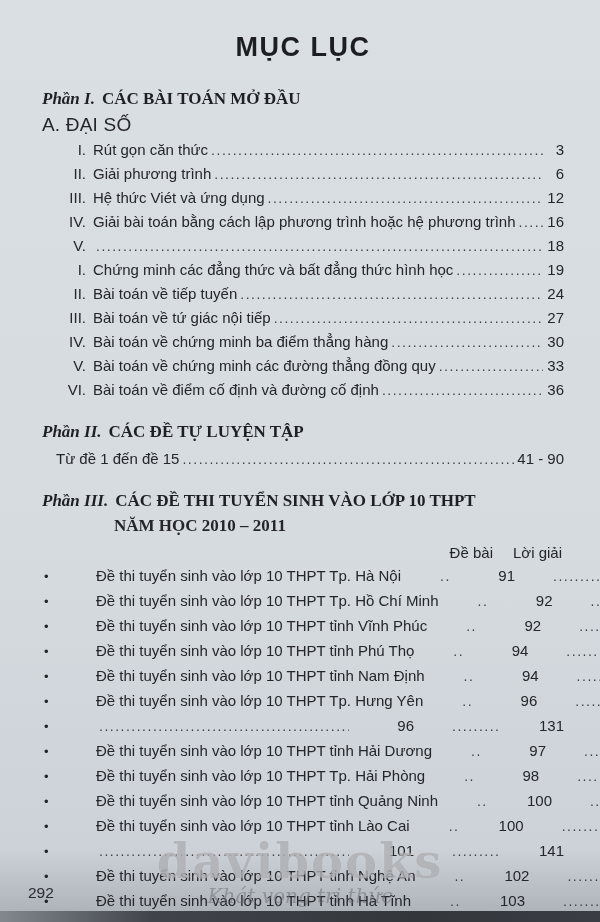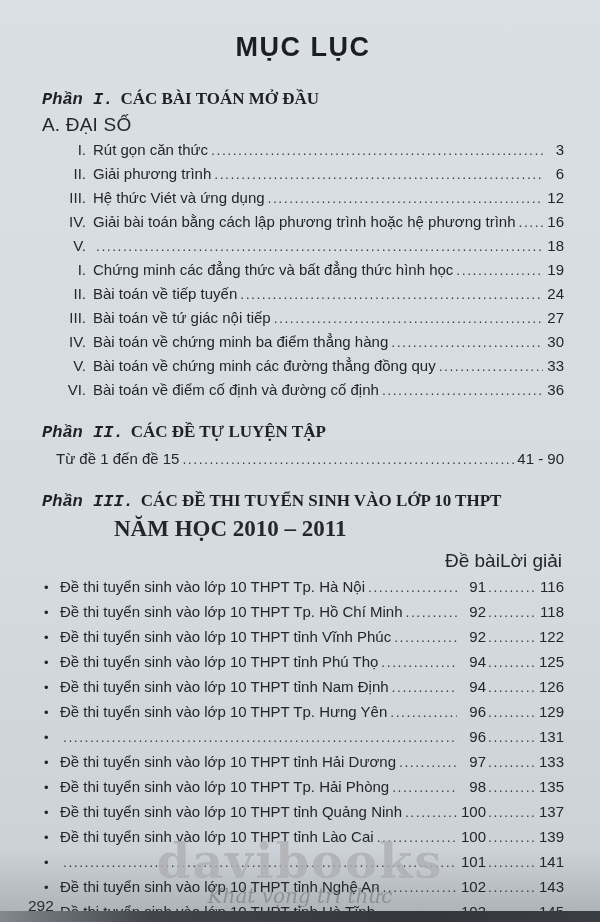--- a/index.html
+++ b/index.html
@@ -23,24 +23,24 @@
   }
 
   .part-heading {
     font-family: "Liberation Serif", serif;
     font-size: 17px;
     font-weight: bold;
     color: #1e2024;
     margin-top: 4px;
     margin-bottom: 5px;
   }
-  .part-label { font-style: italic; margin-right: 7px; font-family: Liberation Mono, monospace; }
+  .part-label { font-style: italic; margin-right: 7px; }
   .part-sub {
     font-family: "Liberation Serif", serif;
-    font-size: 23px;
+    font-size: 17px;
     font-weight: bold;
     margin-left: 72px;
     margin-bottom: 6px;
   }
 
   .group-heading { font-size: 19px; margin: 2px 0 2px 0; letter-spacing: .2px; }
 
   .toc-row {
     display: flex;
     align-items: baseline;
@@ -63,25 +63,26 @@
     letter-spacing: 1.5px;
     font-size: 14px;
   }
   .toc-row .pg { flex: none; min-width: 18px; text-align: right; }
 
   .part2-row { margin-left: 14px; }
 
   .cols-header {
     display: flex;
     justify-content: flex-end;
-    font-size: 19px;
+    gap: 20px;
+    font-size: 15px;
     margin: 8px 2px 3px 0;
   }
 
-  .entry { margin-left: 2px; line-height: 24px; }
+  .entry { margin-left: 2px; line-height: 24px; gap: 36px; }
   .entry .bullet { flex: none; width: 16px; font-size: 13px; }
   .entry .bullet::before { content: "\2022"; }
   .entry .pg1 { flex: none; min-width: 26px; text-align: right; }
   .dots-mid {
     flex: none;
     width: 46px;
     overflow: hidden;
     white-space: nowrap;
     color: #3c3f44;
     margin: 0 2px;
@@ -111,21 +112,21 @@
     font-family: "DejaVu Serif", serif;
     font-style: italic;
     font-size: 20px;
     color: rgba(110,113,118,0.55);
     line-height: 24px;
   }
 
   .page-number {
     position: absolute;
     left: 28px;
-    bottom: 7px;
+    bottom: 20px;
     font-size: 15.5px;
     color: #2a2c30;
     z-index: 6;
   }
 
   .scan-edge {
     position: absolute;
     bottom: 0; left: 0; right: 0;
     height: 11px;
     background: linear-gradient(90deg, #83888f 0%, #41454b 25%, #33373c 70%, #3a3e44 100%);

